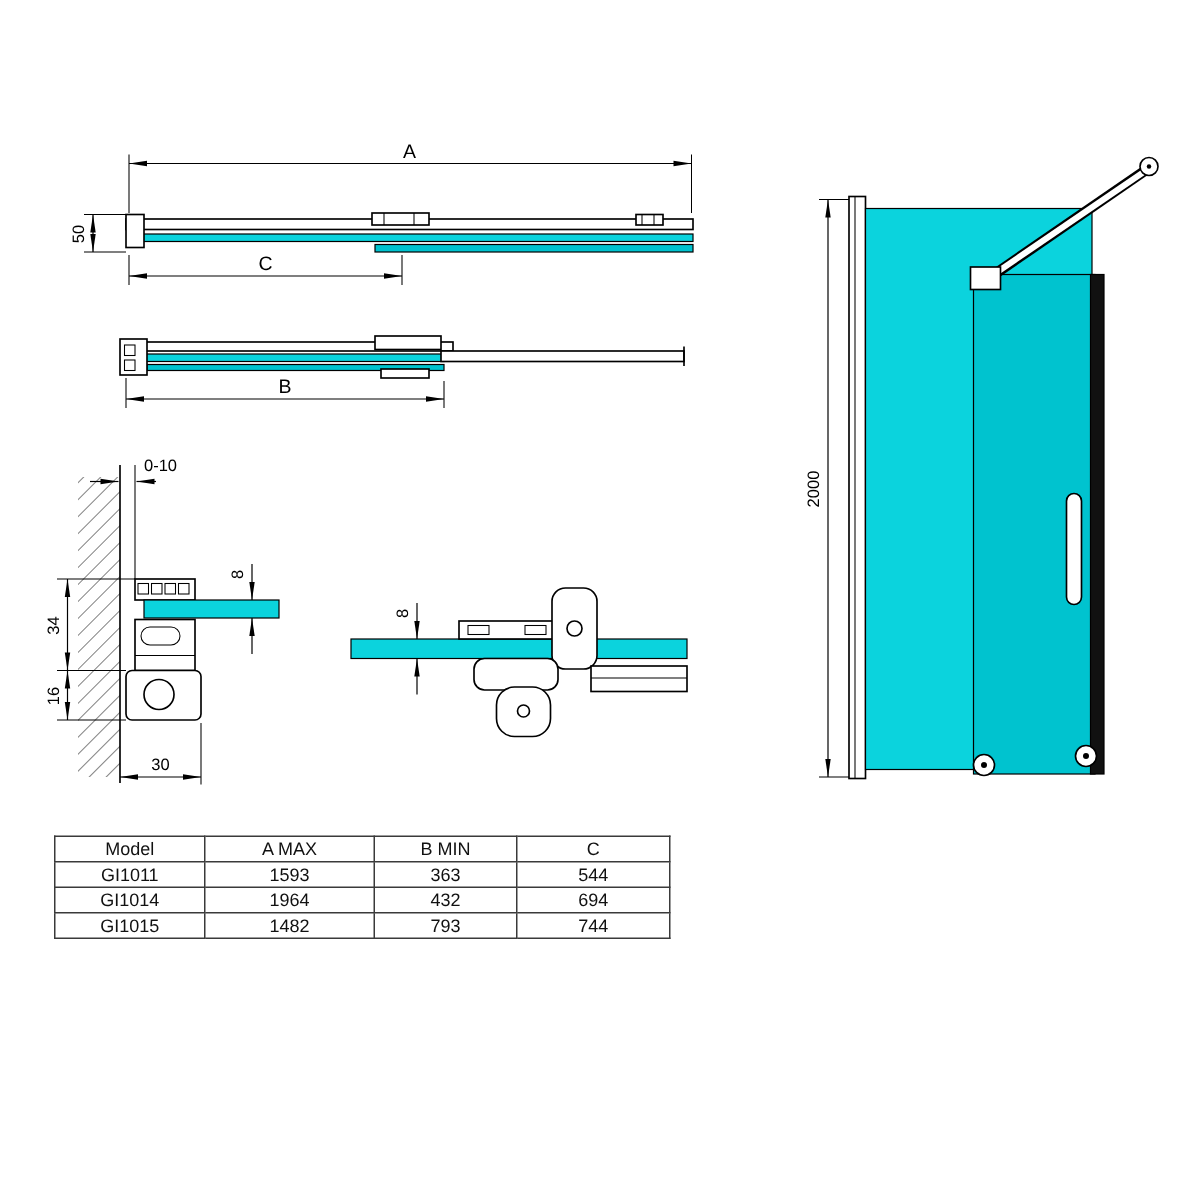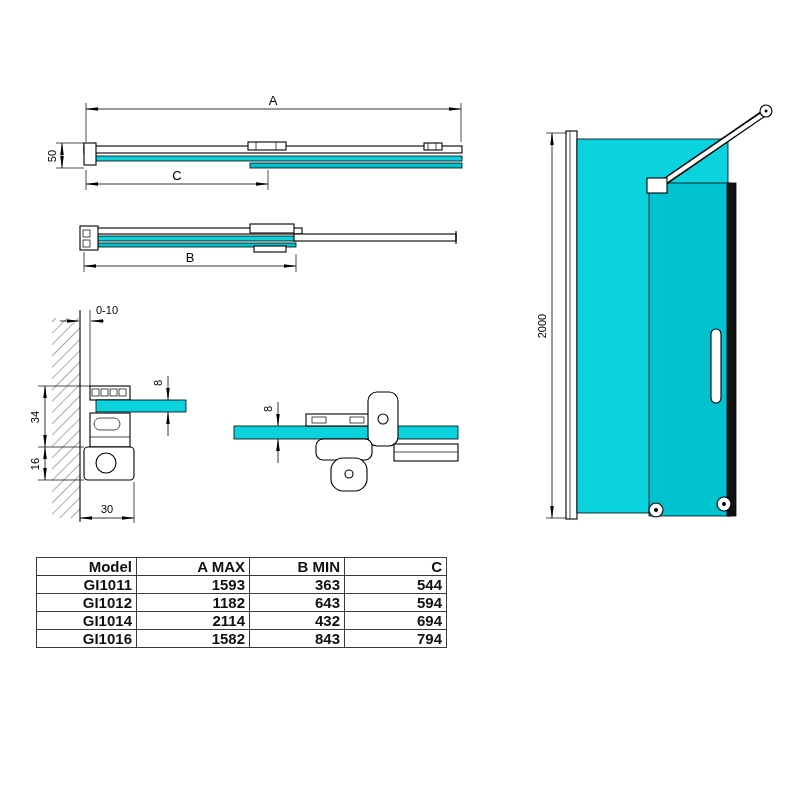--- a/index.html
+++ b/index.html
@@ -12,22 +12,22 @@
   .out  { stroke:#000; stroke-width:1.1; fill:#fff; }
   .outn { stroke:#000; stroke-width:1.1; fill:none; }
   .glass{ stroke:#000; stroke-width:0.8; }
 
   text  { font-family:"Liberation Sans", sans-serif; font-size:12px; fill:#000; }
   text.big { font-size:13px; }
   text.sm  { font-size:11px; }
 
   #spec-table { position:absolute; left:36px; top:557px; border-collapse:collapse; background:#fff; }
   #spec-table th, #spec-table td {
-    border:1px solid #3a3a3a; font-weight:bold; font-size:15px;
-    text-align:right; height:17px; padding:0 4px; color:#111;
+    border:1px solid #3a3a3a; font-weight:normal; font-size:12px;
+    text-align:center; height:17px; padding:0 4px; color:#111;
   }
 </style>
 </head>
 <body>
 
 <svg id="drawing" width="800" height="555" viewBox="0 0 800 555" xmlns="http://www.w3.org/2000/svg">
   <defs>
     <marker id="aE" markerWidth="14" markerHeight="10" refX="13" refY="5" orient="auto" markerUnits="userSpaceOnUse">
       <path d="M13,5 L1,3.2 L1,6.8 Z" fill="#000"></path>
     </marker>
@@ -208,31 +208,25 @@
     </tr>
   </thead>
   <tbody>
     <tr>
       <td>GI1011</td>
       <td>1593</td>
       <td>363</td>
       <td>544</td>
     </tr>
     <tr>
-      <td>GI1012</td>
-      <td>1182</td>
-      <td>643</td>
-      <td>594</td>
-    </tr>
-    <tr>
       <td>GI1014</td>
-      <td>2114</td>
+      <td>1964</td>
       <td>432</td>
       <td>694</td>
     </tr>
     <tr>
-      <td>GI1016</td>
-      <td>1582</td>
-      <td>843</td>
-      <td>794</td>
+      <td>GI1015</td>
+      <td>1482</td>
+      <td>793</td>
+      <td>744</td>
     </tr>
   </tbody>
 </table>
 
 </body></html>

